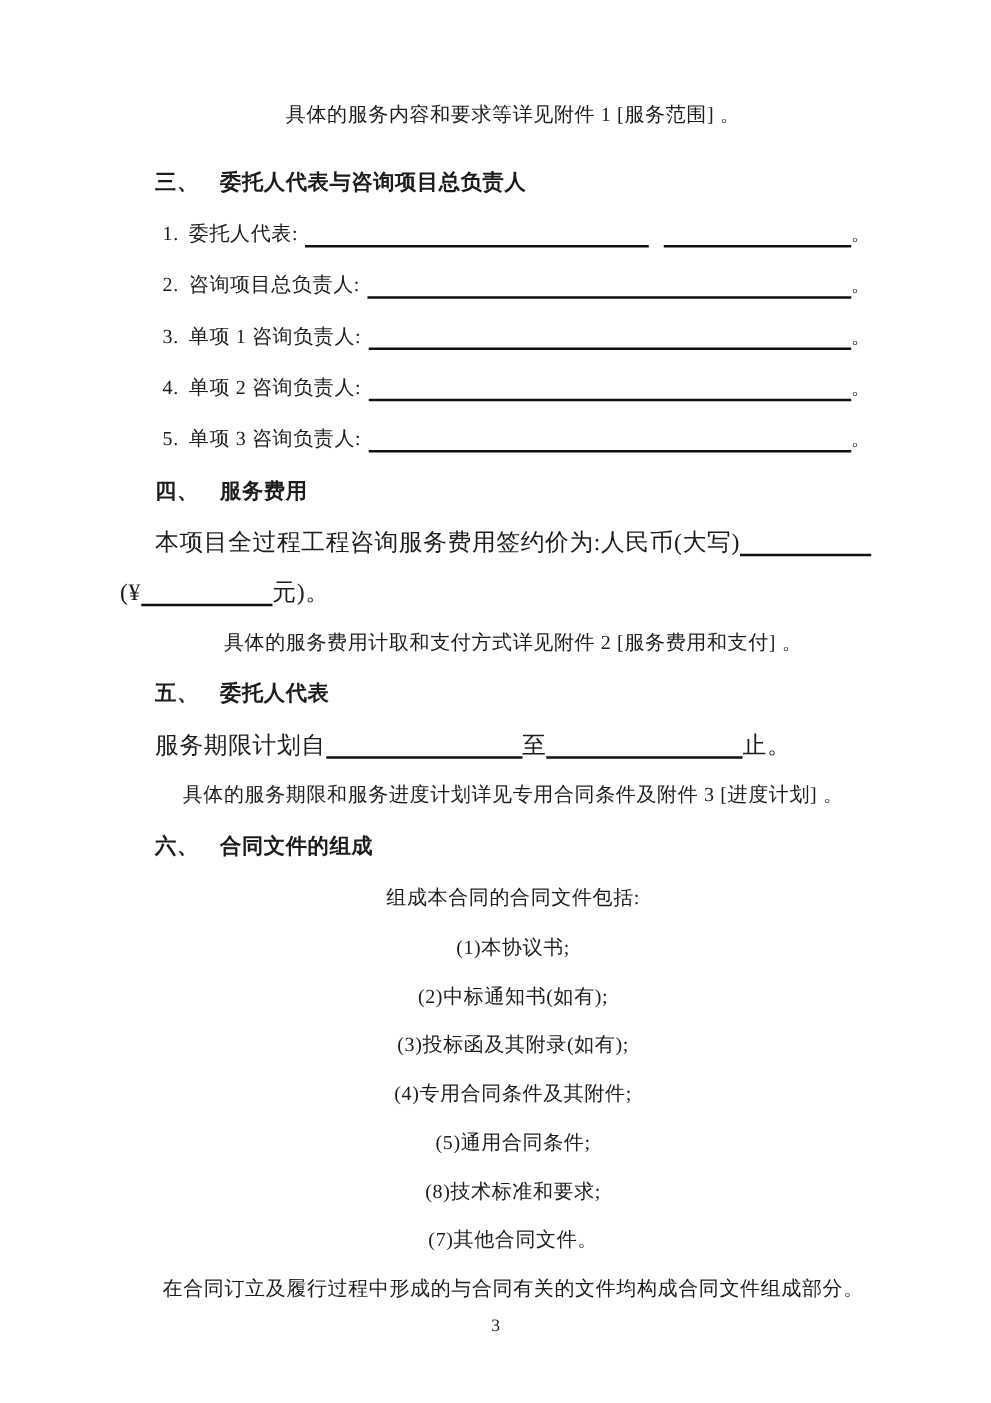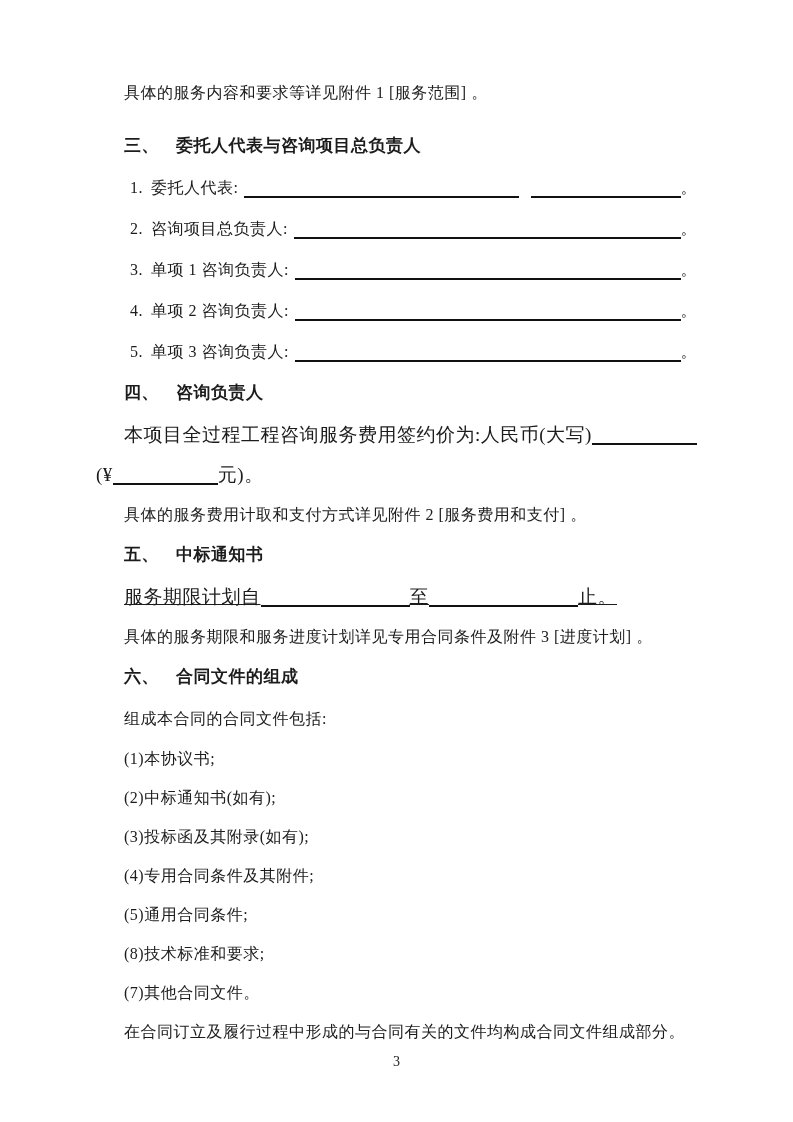--- a/index.html
+++ b/index.html
@@ -13,21 +13,21 @@
   }
   .page {
     position: absolute; inset: 0;
     padding: 82px 96px 0 96px;
   }
   .para {
     font-size: 16px; line-height: 21px;
     margin-bottom: 19px;
     letter-spacing: 0.5px;
   }
-  .indent { padding-left: 28px; }
+  .indent { padding-left: 28px; text-align: center; }
   .heading {
     font-family: "Liberation Sans", "DejaVu Sans", sans-serif;
     font-weight: bold; font-size: 17px; line-height: 22px;
     padding-left: 28px;
     margin: 13px 0 20px 0;
     letter-spacing: 0.5px;
   }
   .h-num { display: inline-block; width: 52px; }
   .mt-lg { margin-top: 32px; }
   .item-row {
@@ -49,21 +49,21 @@
   .w150 { width: 150px; margin-left: 12px; }
   .w105 { width: 105px; }
   .flex-row {
     display: flex; align-items: flex-end;
     font-size: 19px; line-height: 21px;
     margin-bottom: 19px;
     letter-spacing: 0.5px;
   }
   .nowrap { white-space: nowrap; }
   .list6 .para { margin-bottom: 18px; font-family: Liberation Serif, serif; }
-  .period-row { margin-right: 80px; text-decoration: underline; }
+  .period-row { margin-right: 64px; }
   .page-number {
     position: absolute; left: 0; right: 0; bottom: 52px;
     text-align: center; font-size: 14px; color: #222;
   }
 </style>
 </head>
 <body>
 
 <div class="page">
 
@@ -103,38 +103,38 @@
   </div>
 
   <div class="item-row">
     <span class="item-no">5.</span>
     <span class="item-label">单项 3 咨询负责人:</span>
     <span class="blank grow"></span>
     <span>。</span>
   </div>
 
   <div class="heading">
-    <span class="h-num">四、</span><span>咨询负责人</span>
+    <span class="h-num">四、</span><span>服务费用</span>
   </div>
 
   <div class="flex-row indent">
     <span class="nowrap">本项目全过程工程咨询服务费用签约价为:人民币(大写)</span>
     <span class="blank grow"></span>
   </div>
 
   <div class="flex-row" style="margin-right:auto; width:fit-content;">
     <span class="nowrap">(¥</span>
     <span class="blank w105"></span>
     <span class="nowrap">元)。</span>
   </div>
 
   <p class="para indent">具体的服务费用计取和支付方式详见附件 2 [服务费用和支付] 。</p>
 
   <div class="heading">
-    <span class="h-num">五、</span><span>中标通知书</span>
+    <span class="h-num">五、</span><span>委托人代表</span>
   </div>
 
   <div class="flex-row indent period-row">
     <span class="nowrap">服务期限计划自</span>
     <span class="blank grow"></span>
     <span class="nowrap">至</span>
     <span class="blank grow"></span>
     <span class="nowrap">止。</span>
   </div>
 

